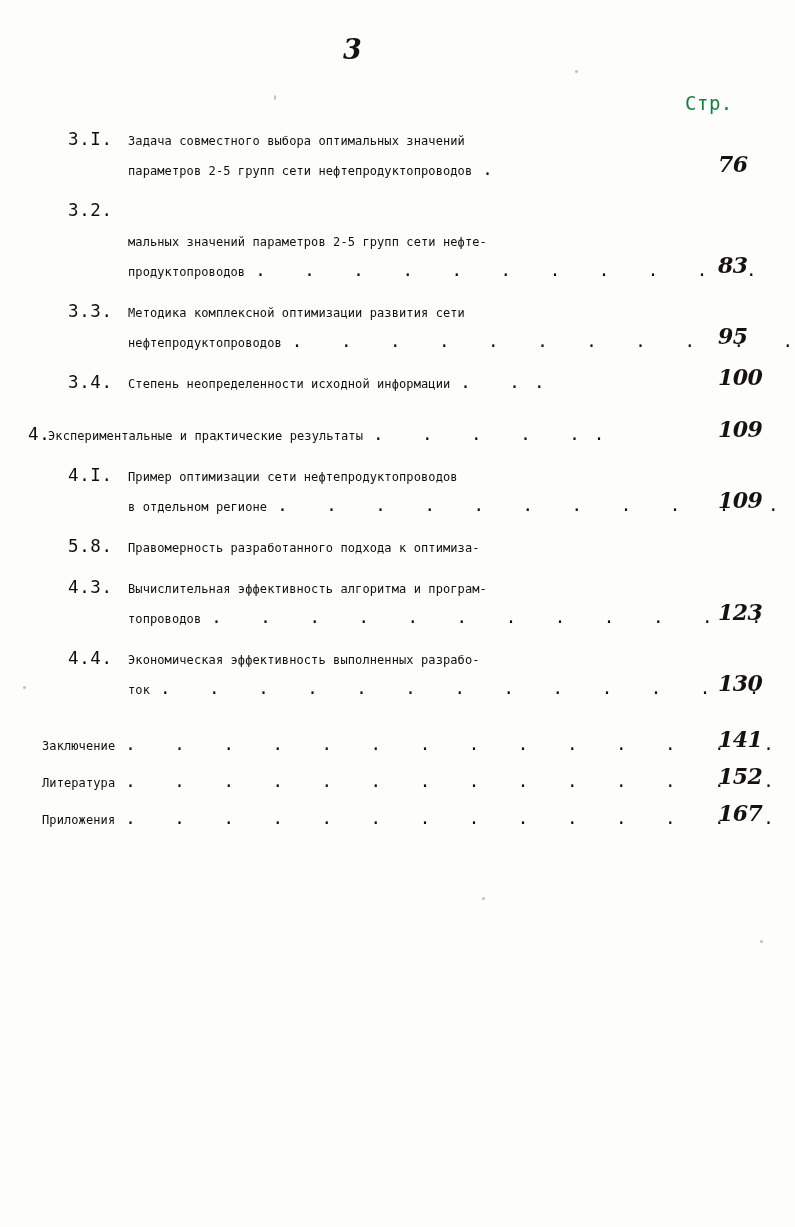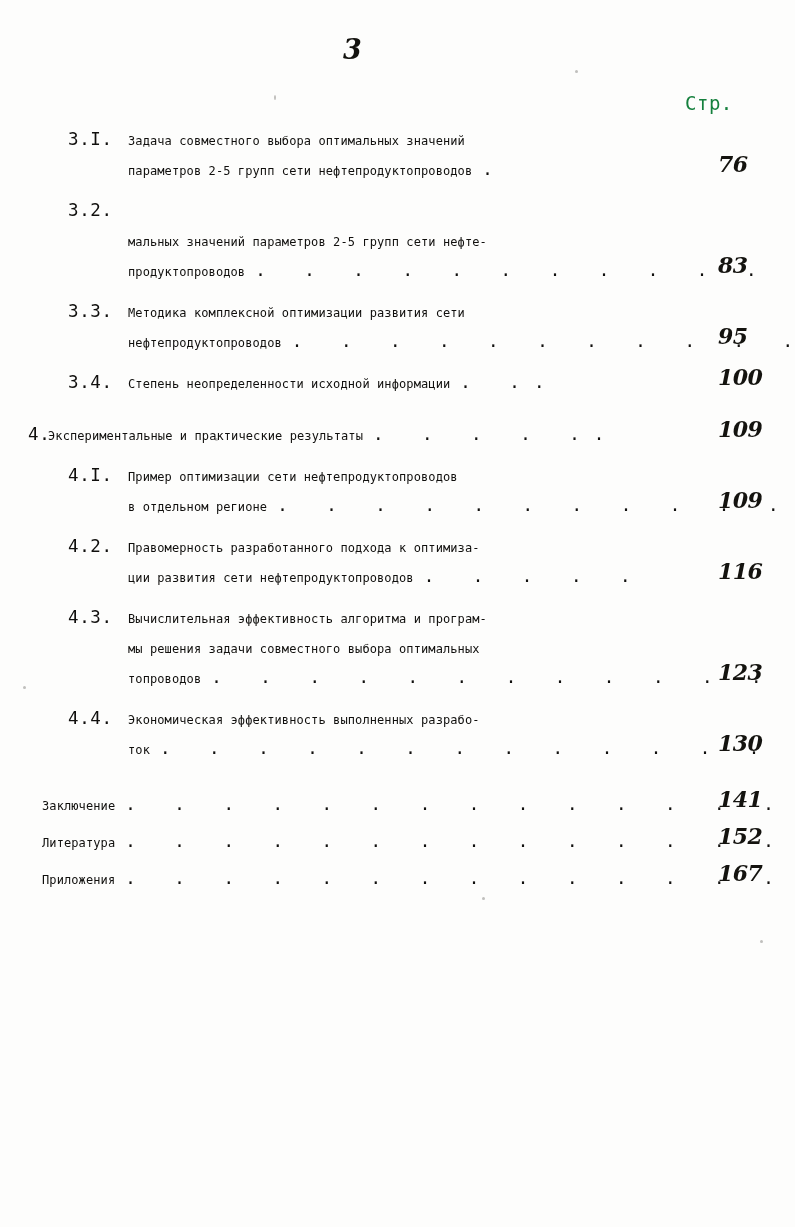--- a/index.html
+++ b/index.html
@@ -163,26 +163,24 @@
           <div class="line"><span class="num">3.4.</span><span class="txt">Степень неопределенности исходной информации</span><span class="leader">. ..</span><span class="pnum">100</span></div>
         </div>
         <div class="entry lvl1 gap">
           <div class="line"><span class="num">4.</span><span class="txt">Экспериментальные и практические результаты</span><span class="leader">. . . . ..</span><span class="pnum">109</span></div>
         </div>
         <div class="entry lvl2">
           <div class="line"><span class="num">4.I.</span><span class="txt">Пример оптимизации сети нефтепродуктопроводов</span></div>
           <div class="line"><span class="txt" style="margin-left: 128px;">в отдельном регионе</span><span class="leader">. . . . . . . . . . . .</span><span class="pnum">109</span></div>
         </div>
         <div class="entry lvl2">
-          <div class="line"><span class="num">4.2.</span><span class="txt">Правомерность разработанного подхода к оптимиза-</span></div>
-          <div class="line"><span class="txt" style="margin-left: 128px;">ции развития сети нефтепродуктопроводов</span><span class="leader">. . . . .</span><span class="pnum">116</span></div>
+          <div class="line"><span class="num">5.8.</span><span class="txt">Правомерность разработанного подхода к оптимиза-</span></div>
         </div>
         <div class="entry lvl2">
           <div class="line"><span class="num">4.3.</span><span class="txt">Вычислительная эффективность алгоритма и програм-</span></div>
-          <div class="line"><span class="txt" style="margin-left: 128px;">мы решения задачи совместного выбора оптимальных</span></div>
           <div class="line"><span class="txt" style=" text-align: center;">топроводов</span><span class="leader">. . . . . . . . . . . . . ..</span><span class="pnum">123</span></div>
         </div>
         <div class="entry lvl2">
           <div class="line"><span class="num">4.4.</span><span class="txt">Экономическая эффективность выполненных разрабо-</span></div>
           <div class="line"><span class="txt" style="margin-left: 128px;">ток</span><span class="leader">. . . . . . . . . . . . . . . . . .</span><span class="pnum">130</span></div>
         </div>
       </div>
     <div class="backmatter" id="toc-backmatter">
         <div class="entry lvl0">
           <div class="line"><span class="txt">Заключение</span><span class="leader">. . . . . . . . . . . . . . . . ..</span><span class="pnum">141</span></div>

